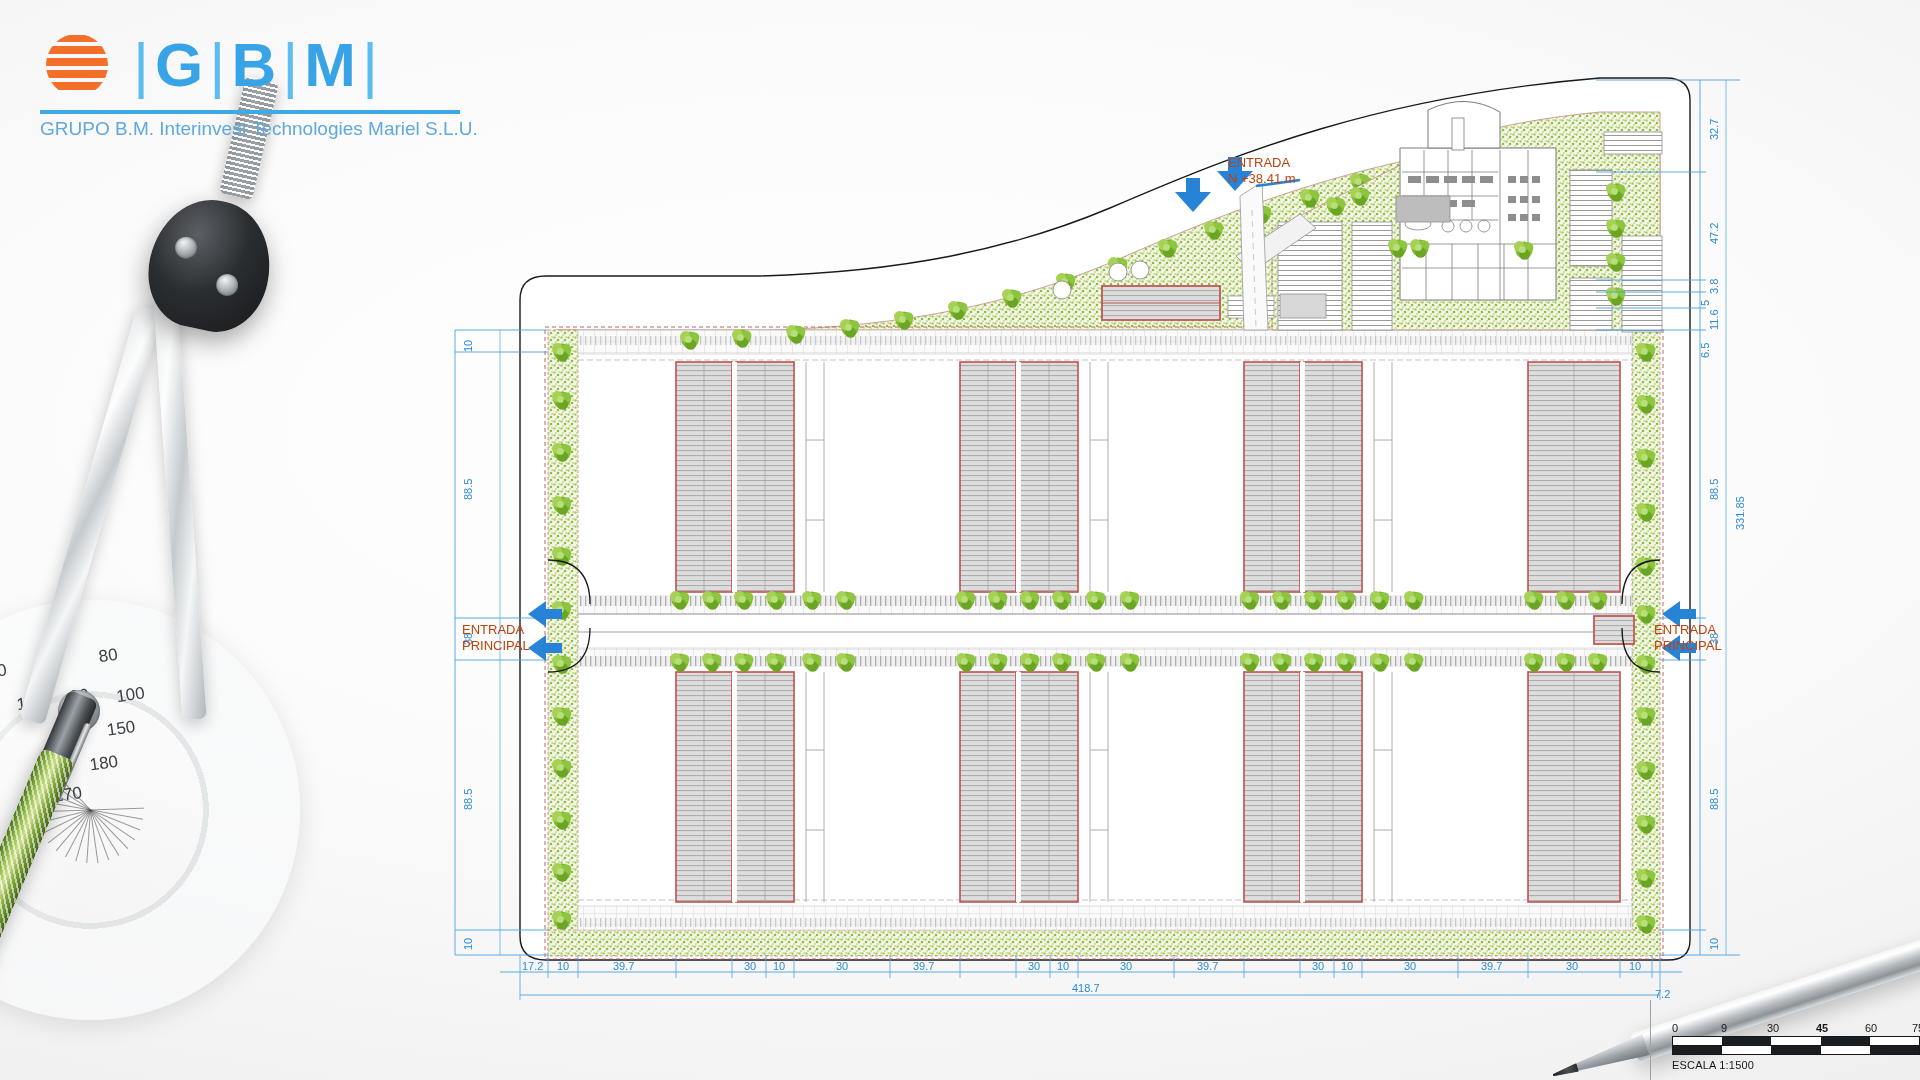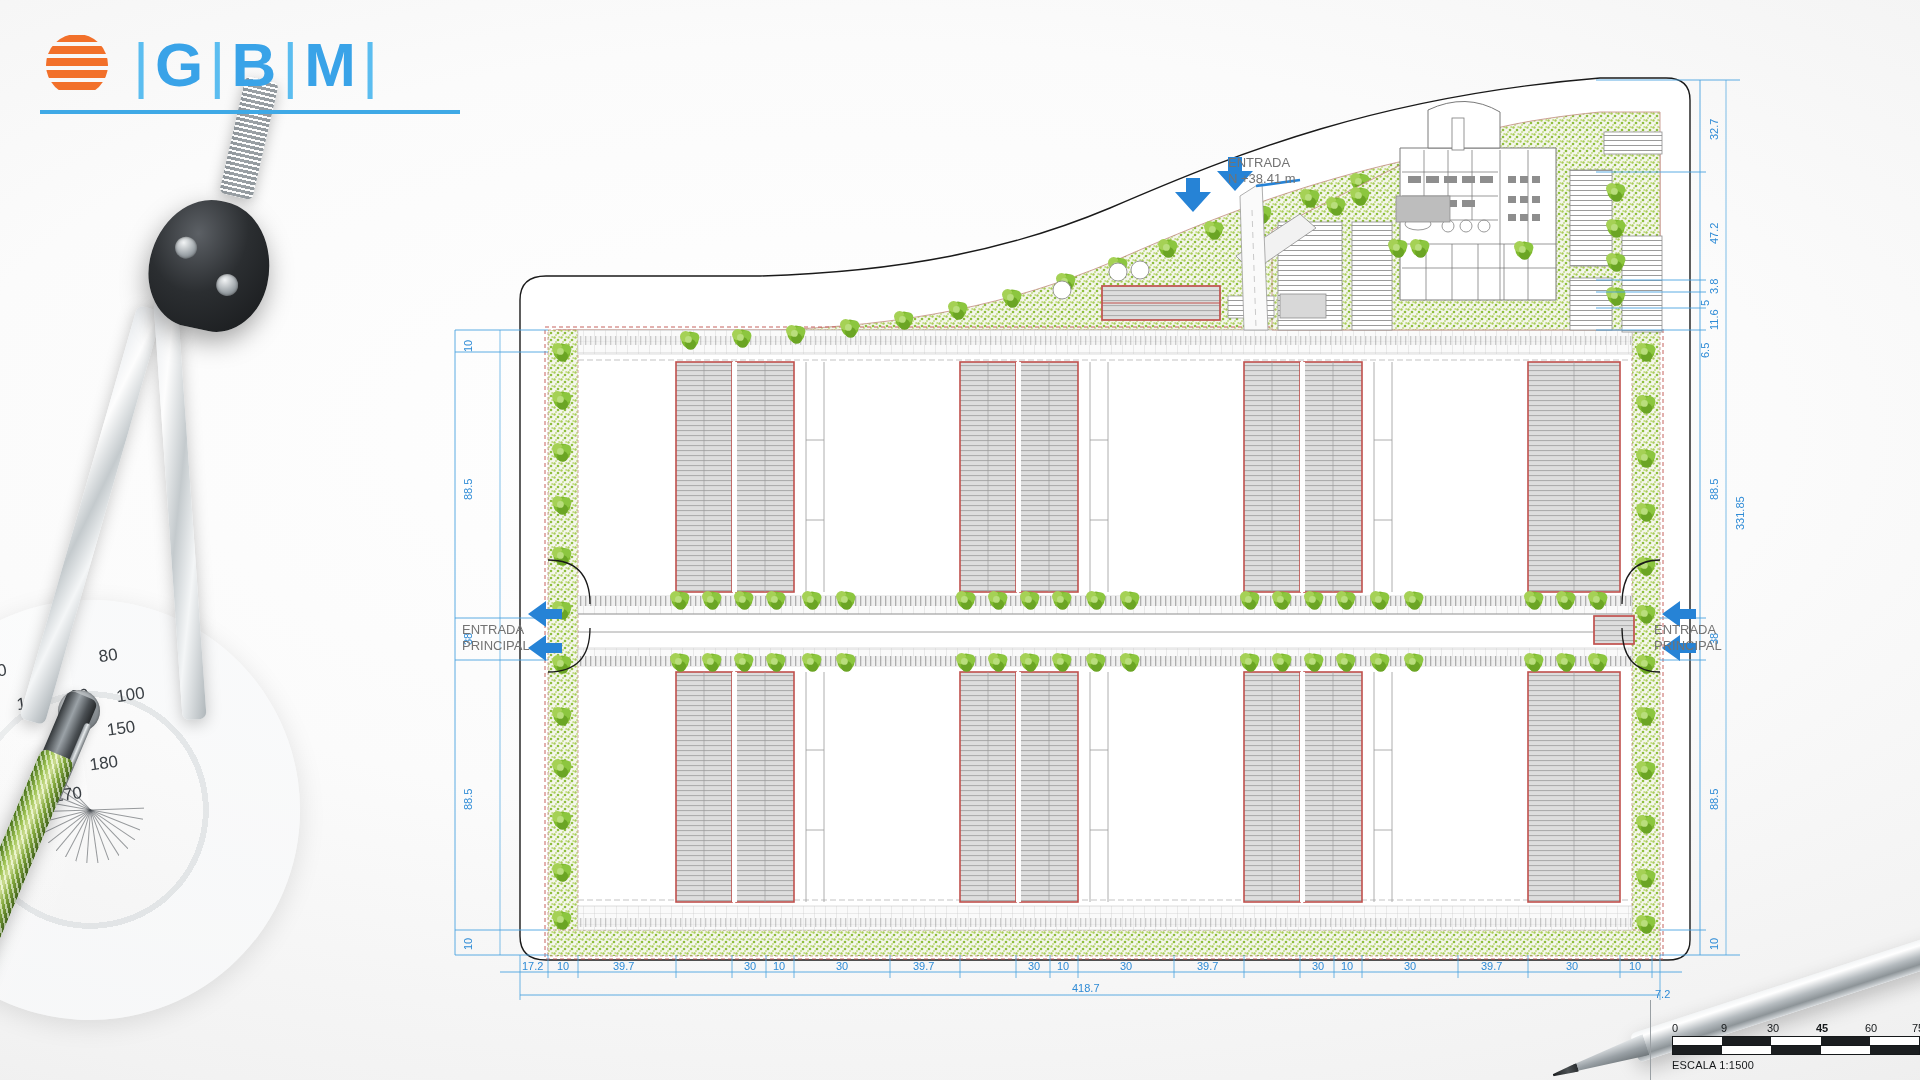--- a/index.html
+++ b/index.html
@@ -140,21 +140,21 @@
   }
 
   
   .sheet { position: absolute; left: 0; top: 0; width: 1920px; height: 1080px; }
   .dim-text {
     position: absolute; color: #2E8BD6; font-size: 11px;
     font-family: "Liberation Sans", sans-serif; white-space: nowrap;
   }
   .dim-text.vert { transform: rotate(-90deg); transform-origin: 0 0; }
   .label-blue {
-    position: absolute; color: #737373; font-size: 13px; line-height: 1.25;
+    position: absolute; color: #c2410c; font-size: 13px; line-height: 1.25;
     font-family: "Liberation Sans", sans-serif; white-space: nowrap;
   }
 
   
   .scalebar { position: absolute; left: 1672px; top: 1022px; }
   .sb-nums { position: relative; height: 14px; width: 248px; }
   .sb-num {
     position: absolute; top: 0; font-size: 11px; color: #15181a;
     transform: translateX(-50%); font-family: "Liberation Sans", sans-serif;
   }
@@ -250,20 +250,21 @@
       <span class="logo-bar">|</span>
       <span>G</span>
       <span class="logo-bar">|</span>
       <span>B</span>
       <span class="logo-bar">|</span>
       <span>M</span>
       <span class="logo-bar">|</span>
     </div>
   </div>
   <div class="logo-rule"></div>
+  <div class="logo-tagline">GRUPO B.M. Interinvest Technologies Mariel S.L.U.</div>
 </div>
 
 <svg class="sheet" viewBox="0 0 1920 1080">
   <defs>
 
     <pattern id="grass" width="7" height="7" patternUnits="userSpaceOnUse">
       <rect width="7" height="7" fill="#F4F6EC"></rect>
       <circle cx="1.5" cy="1.5" r="1.2" fill="#A8CC57"></circle>
       <circle cx="5" cy="4" r="1.3" fill="#8FBE3E"></circle>
       <circle cx="3" cy="6" r="1.0" fill="#C2DB84"></circle>

